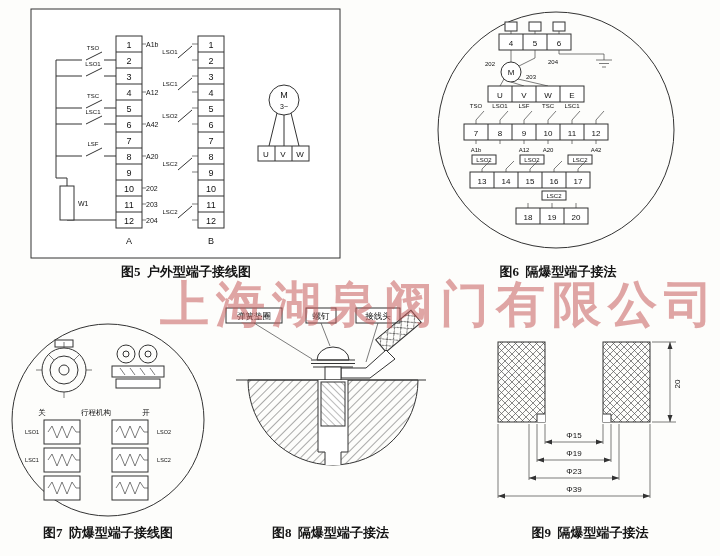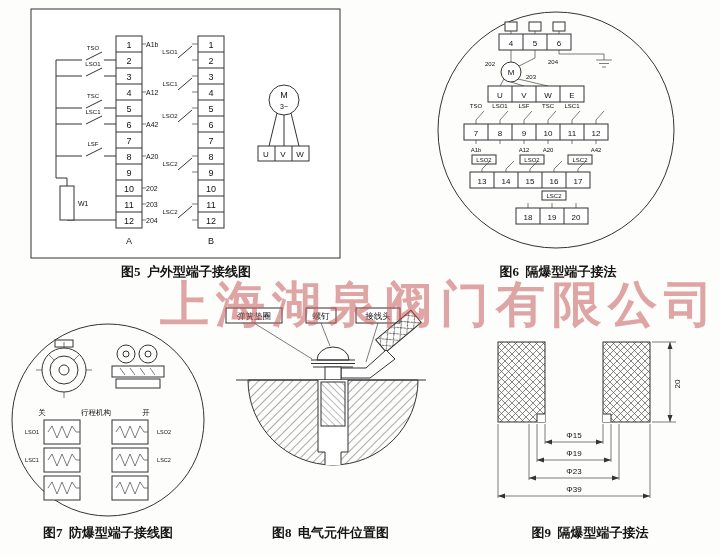--- a/index.html
+++ b/index.html
@@ -303,21 +303,21 @@
         <path d="M30,78 A85,85 0 0 0 200,78 Z" fill="url(#h8)" stroke="#333"></path>
         <path class="ln" d="M18,78 H208"></path>
         <rect x="100" y="78" width="30" height="72" fill="#fff" stroke="none"></rect>
         <path class="ln" d="M100,78 V150 M130,78 V150 M100,150 h7 M123,150 h7"></path>
         <rect x="107" y="150" width="16" height="13" fill="#fff" stroke="none"></rect>
         <path class="ln" d="M107,150 V163 M123,150 V163"></path>
         <rect x="103" y="80" width="24" height="44" fill="url(#g8)" stroke="#333"></rect>
       </g>
     </svg>
   </div>
-  <div class="caption" style="left:218px;top:524px;width:225px">图8  电气元件位置图</div>
+  <div class="caption" style="left:218px;top:524px;width:225px">图8  隔爆型端子接法</div>
 
   <div class="fig" style="left:470px;top:326px">
     <svg width="240" height="205" viewBox="0 0 240 205">
       <defs>
         <pattern id="x9" width="7" height="7" patternUnits="userSpaceOnUse">
           <path d="M0 0L7 7M7 0L0 7" stroke="#555" stroke-width="0.7" fill="none"></path>
         </pattern>
       </defs>
 
       <g>

